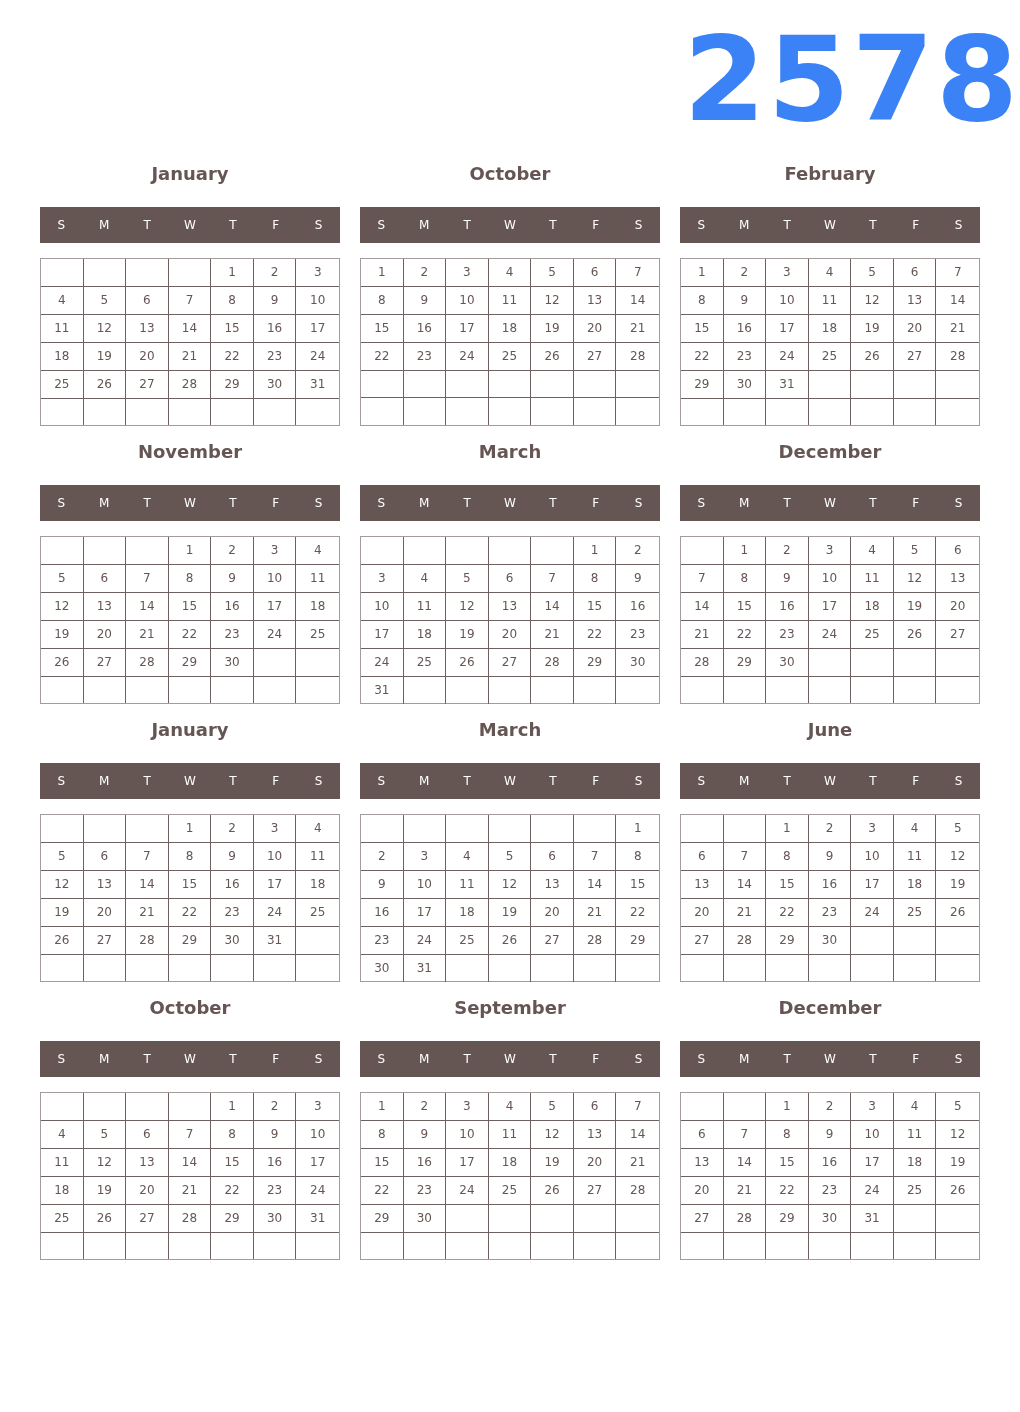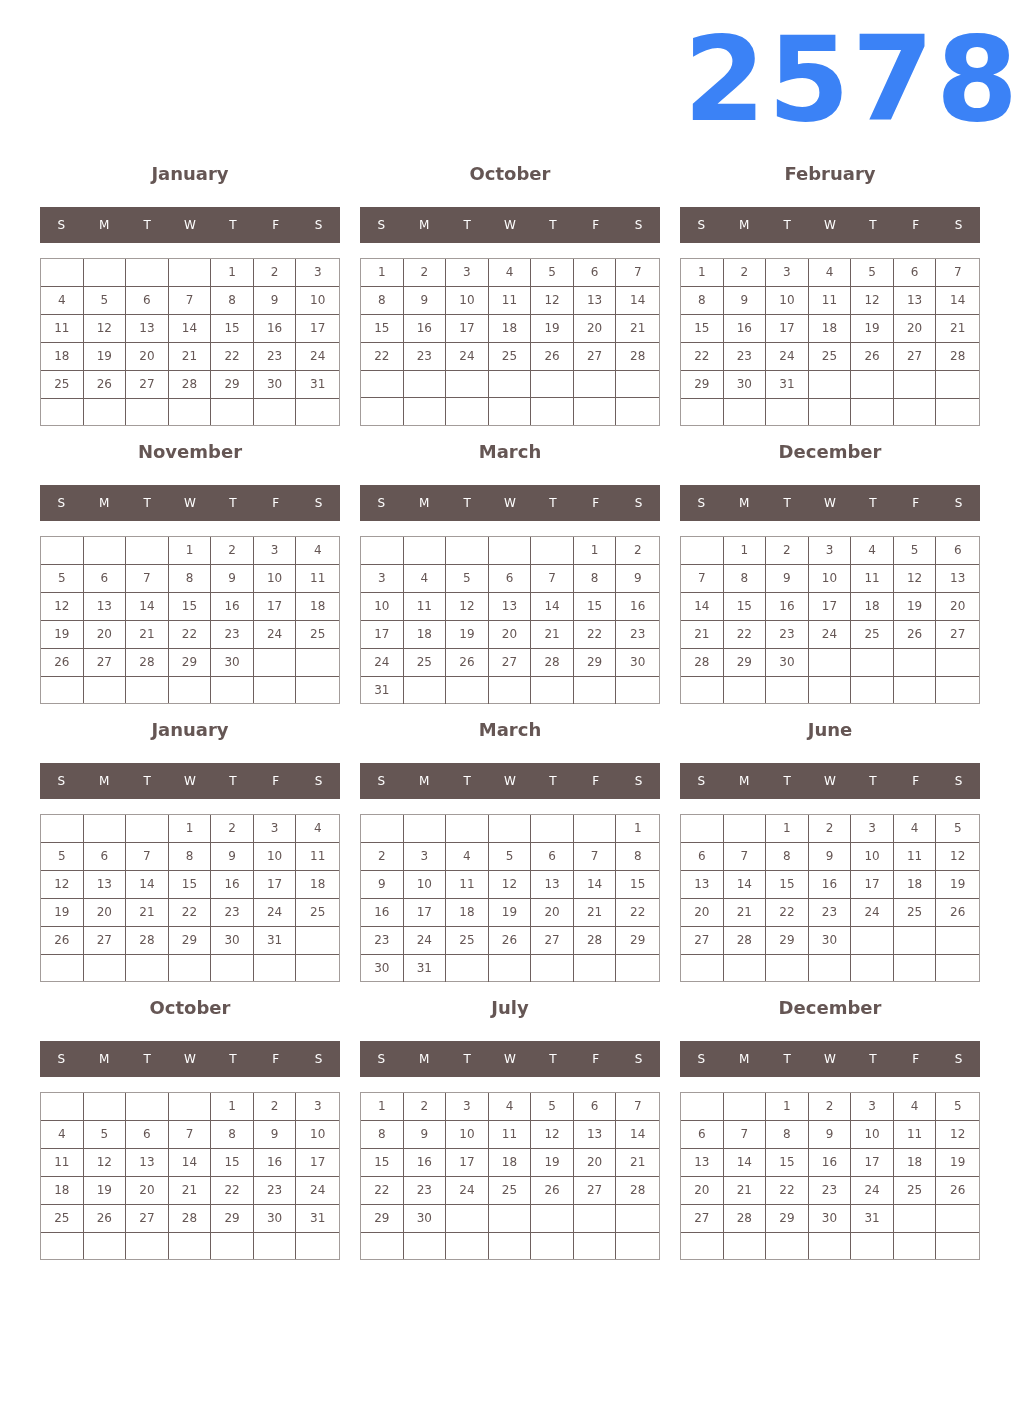--- a/index.html
+++ b/index.html
@@ -580,21 +580,21 @@
         <div class="cell r6"></div>
         <div class="cell r6"></div>
         <div class="cell r6"></div>
         <div class="cell r6"></div>
         <div class="cell r6"></div>
         <div class="cell r6"></div>
         <div class="cell c7 r6"></div>
       </div>
     </div>
     <div class="month" style="left: 360px; top: 997px;">
-      <div class="month-title">July</div>
+      <div class="month-title">September</div>
       <div class="dow-bar">
         <div class="dow">S</div>
         <div class="dow">M</div>
         <div class="dow">T</div>
         <div class="dow">W</div>
         <div class="dow">T</div>
         <div class="dow">F</div>
         <div class="dow">S</div>
       </div>
       <div class="grid">

